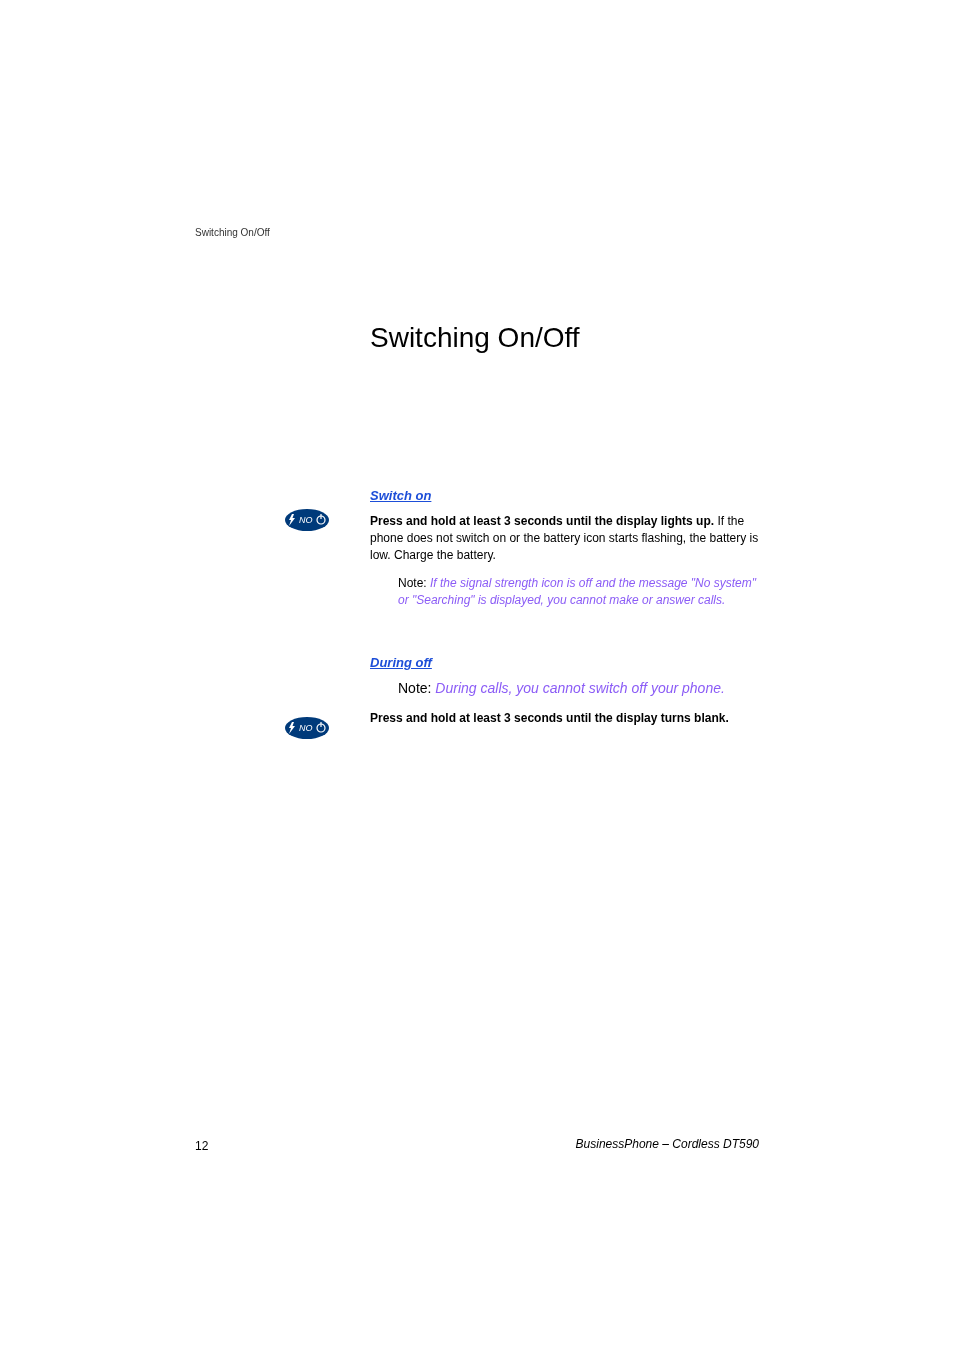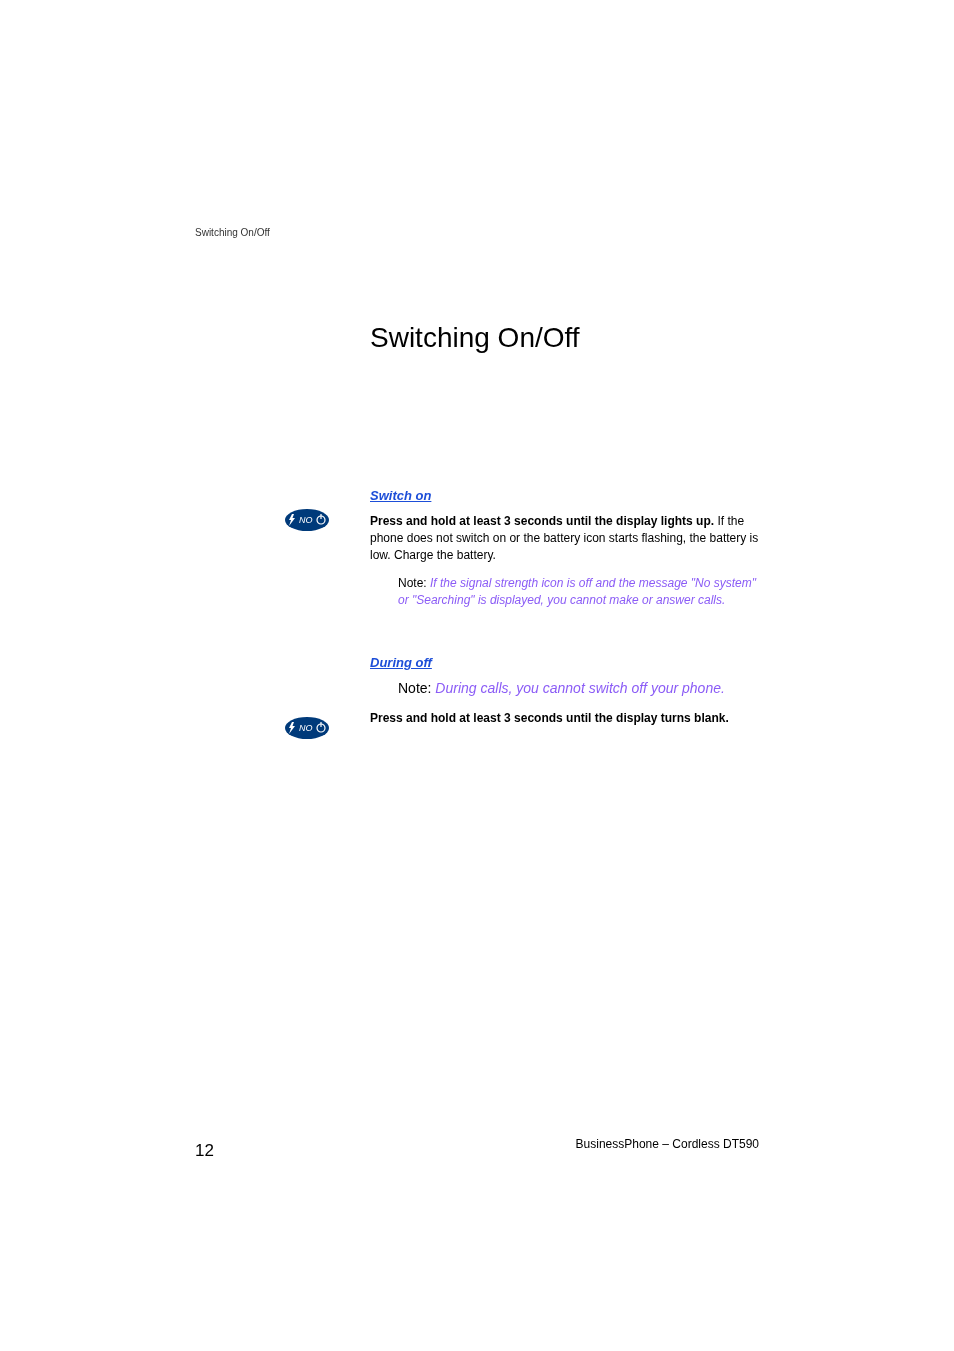--- a/index.html
+++ b/index.html
@@ -89,29 +89,30 @@
       font-size: 14px;
     }
     .switchoff-instruction {
       margin-top: 14px;
       font-size: 12px;
       font-weight: bold;
       line-height: 1.4;
     }
     .page-number {
       position: absolute;
-      bottom: 190px;
+      bottom: 198px;
       left: 195px;
-      font-size: 17px;
+      font-size: 12px;
     }
     .footer-text {
       position: absolute;
       bottom: 200px;
       right: 195px;
       font-size: 12px;
+      font-style: italic;
     }
   </style>
 </head>
 <body>
 
 <div class="header-label">Switching On/Off</div>
 
 <div class="main-title">Switching On/Off</div>
 
 <div class="icon-button icon-on">

